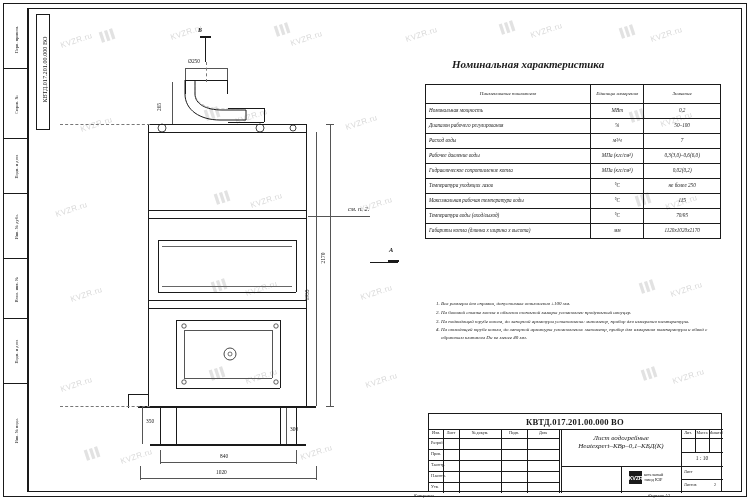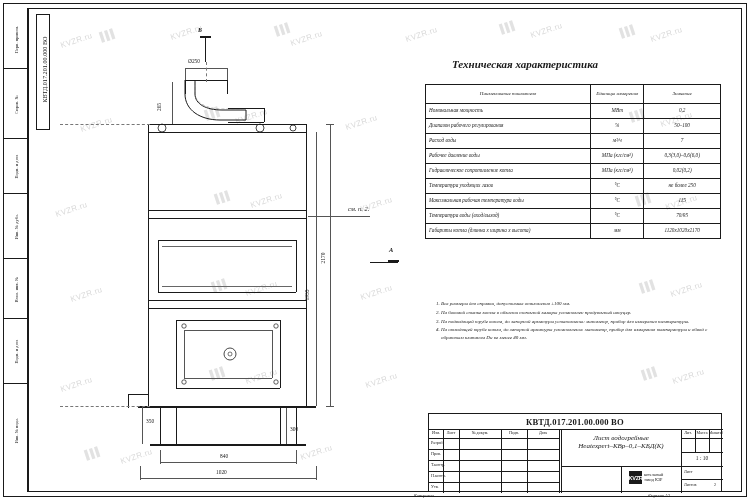--- a/index.html
+++ b/index.html
@@ -330,21 +330,21 @@
   <div class="ln v1 thin" style="left:316px; top:466px; height:14px;"></div>
   <div class="dim-txt" style="left:216px; top:469px;">1020</div>
 
   <div class="ln h1 thin" style="left:308px; top:216px; width:62px;"></div>
   <div class="lbl" style="left:348px; top:205px; font-style:italic;">см. п. 2.</div>
 
   <div class="ln h1" style="left:370px; top:262px; width:28px; height:1px;"></div>
   <div class="ln h1" style="left:388px; top:260px; width:11px; height:2px;"></div>
   <div class="lbl" style="left:389px; top:246px; font-weight:bold;">А</div>
 
-  <div class="tc-title">Техническая характеристика</div>
+  <div class="tc-title">Номинальная характеристика</div>
   <table class="tc">
     <tbody>
         <tr class="head">
       <th style="width:56%;">Наименование показателя</th>
       <th style="width:18%;">Единицы измерения</th>
       <th style="width:26%;">Значение</th>
     </tr>
     <tr>
       <td>Номинальная мощность</td>
       <td class="c">МВт</td>

